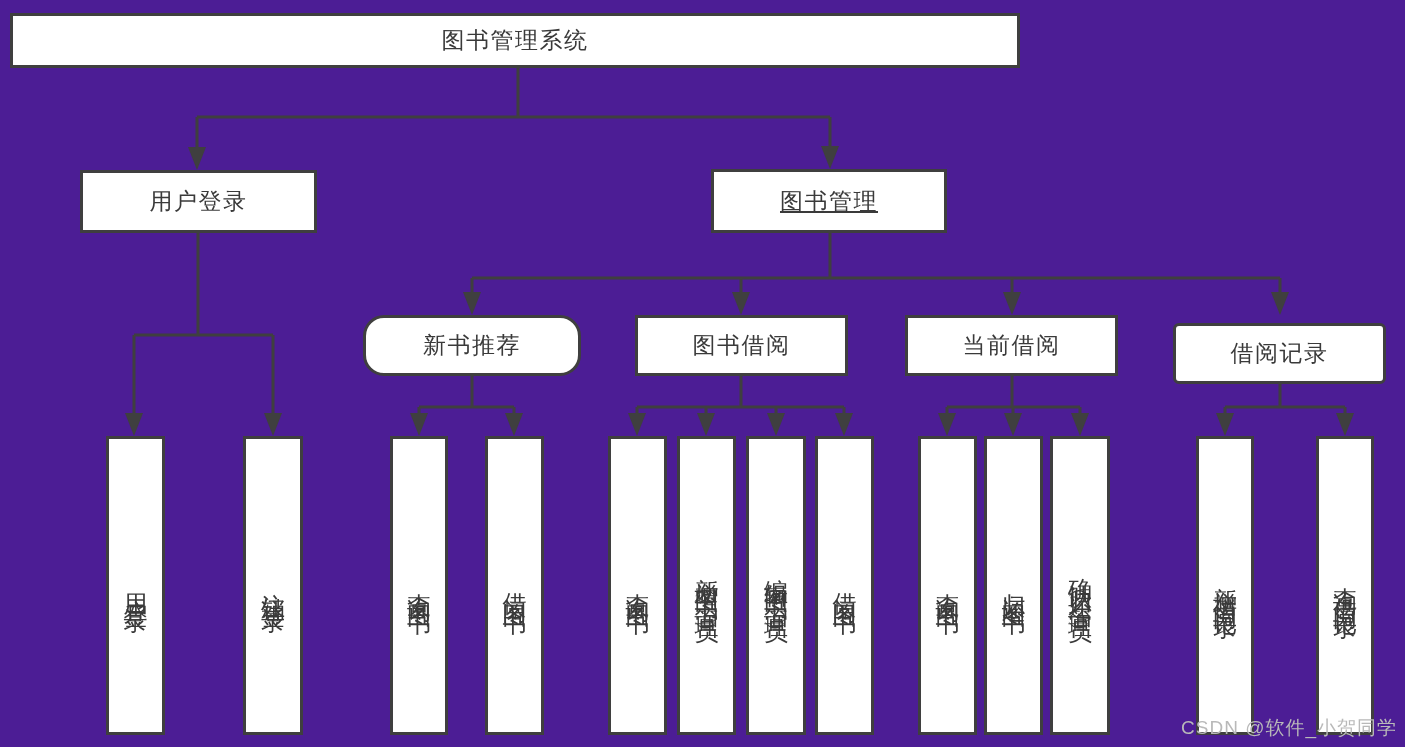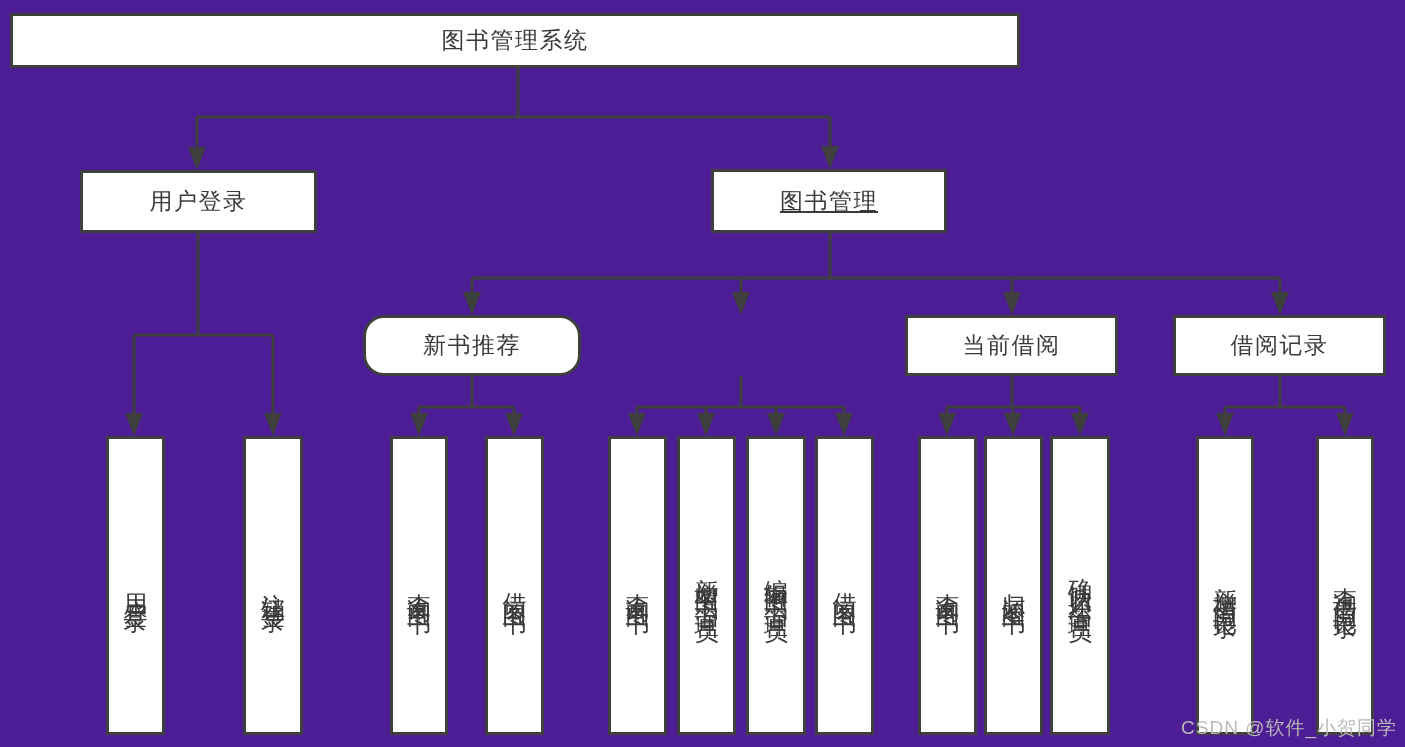--- a/index.html
+++ b/index.html
@@ -82,24 +82,27 @@
   <div class="box h" style="left:80px; top:170px; width:237px; height:63px;">
     <span>用户登录</span>
   </div>
   <div class="box h" style="left:711px; top:169px; width:236px; height:64px;text-decoration:underline;">
     <span>图书管理</span>
   </div>
 
   <div class="box h" style="left:363px; top:315px; width:218px; height:61px;border-radius:21px;">
     <span>新书推荐</span>
   </div>
+  <div class="box h" style="left:635px; top:315px; width:213px; height:61px;">
+    <span>图书借阅</span>
+  </div>
   <div class="box h" style="left:905px; top:315px; width:213px; height:61px;">
     <span>当前借阅</span>
   </div>
-  <div class="box h" style="left:1173px; top:315px; width:213px; height:61px;">
+  <div class="box h" style="left:1173px; top:323px; width:213px; height:61px;border-radius:6px;">
     <span>借阅记录</span>
   </div>
 
   <div class="box v" style="left:106px; top:436px; width:59px; height:299px;">
     <span>用户登录</span>
   </div>
   <div class="box v" style="left:243px; top:436px; width:60px; height:299px;">
     <span>注销登录</span>
   </div>
 

